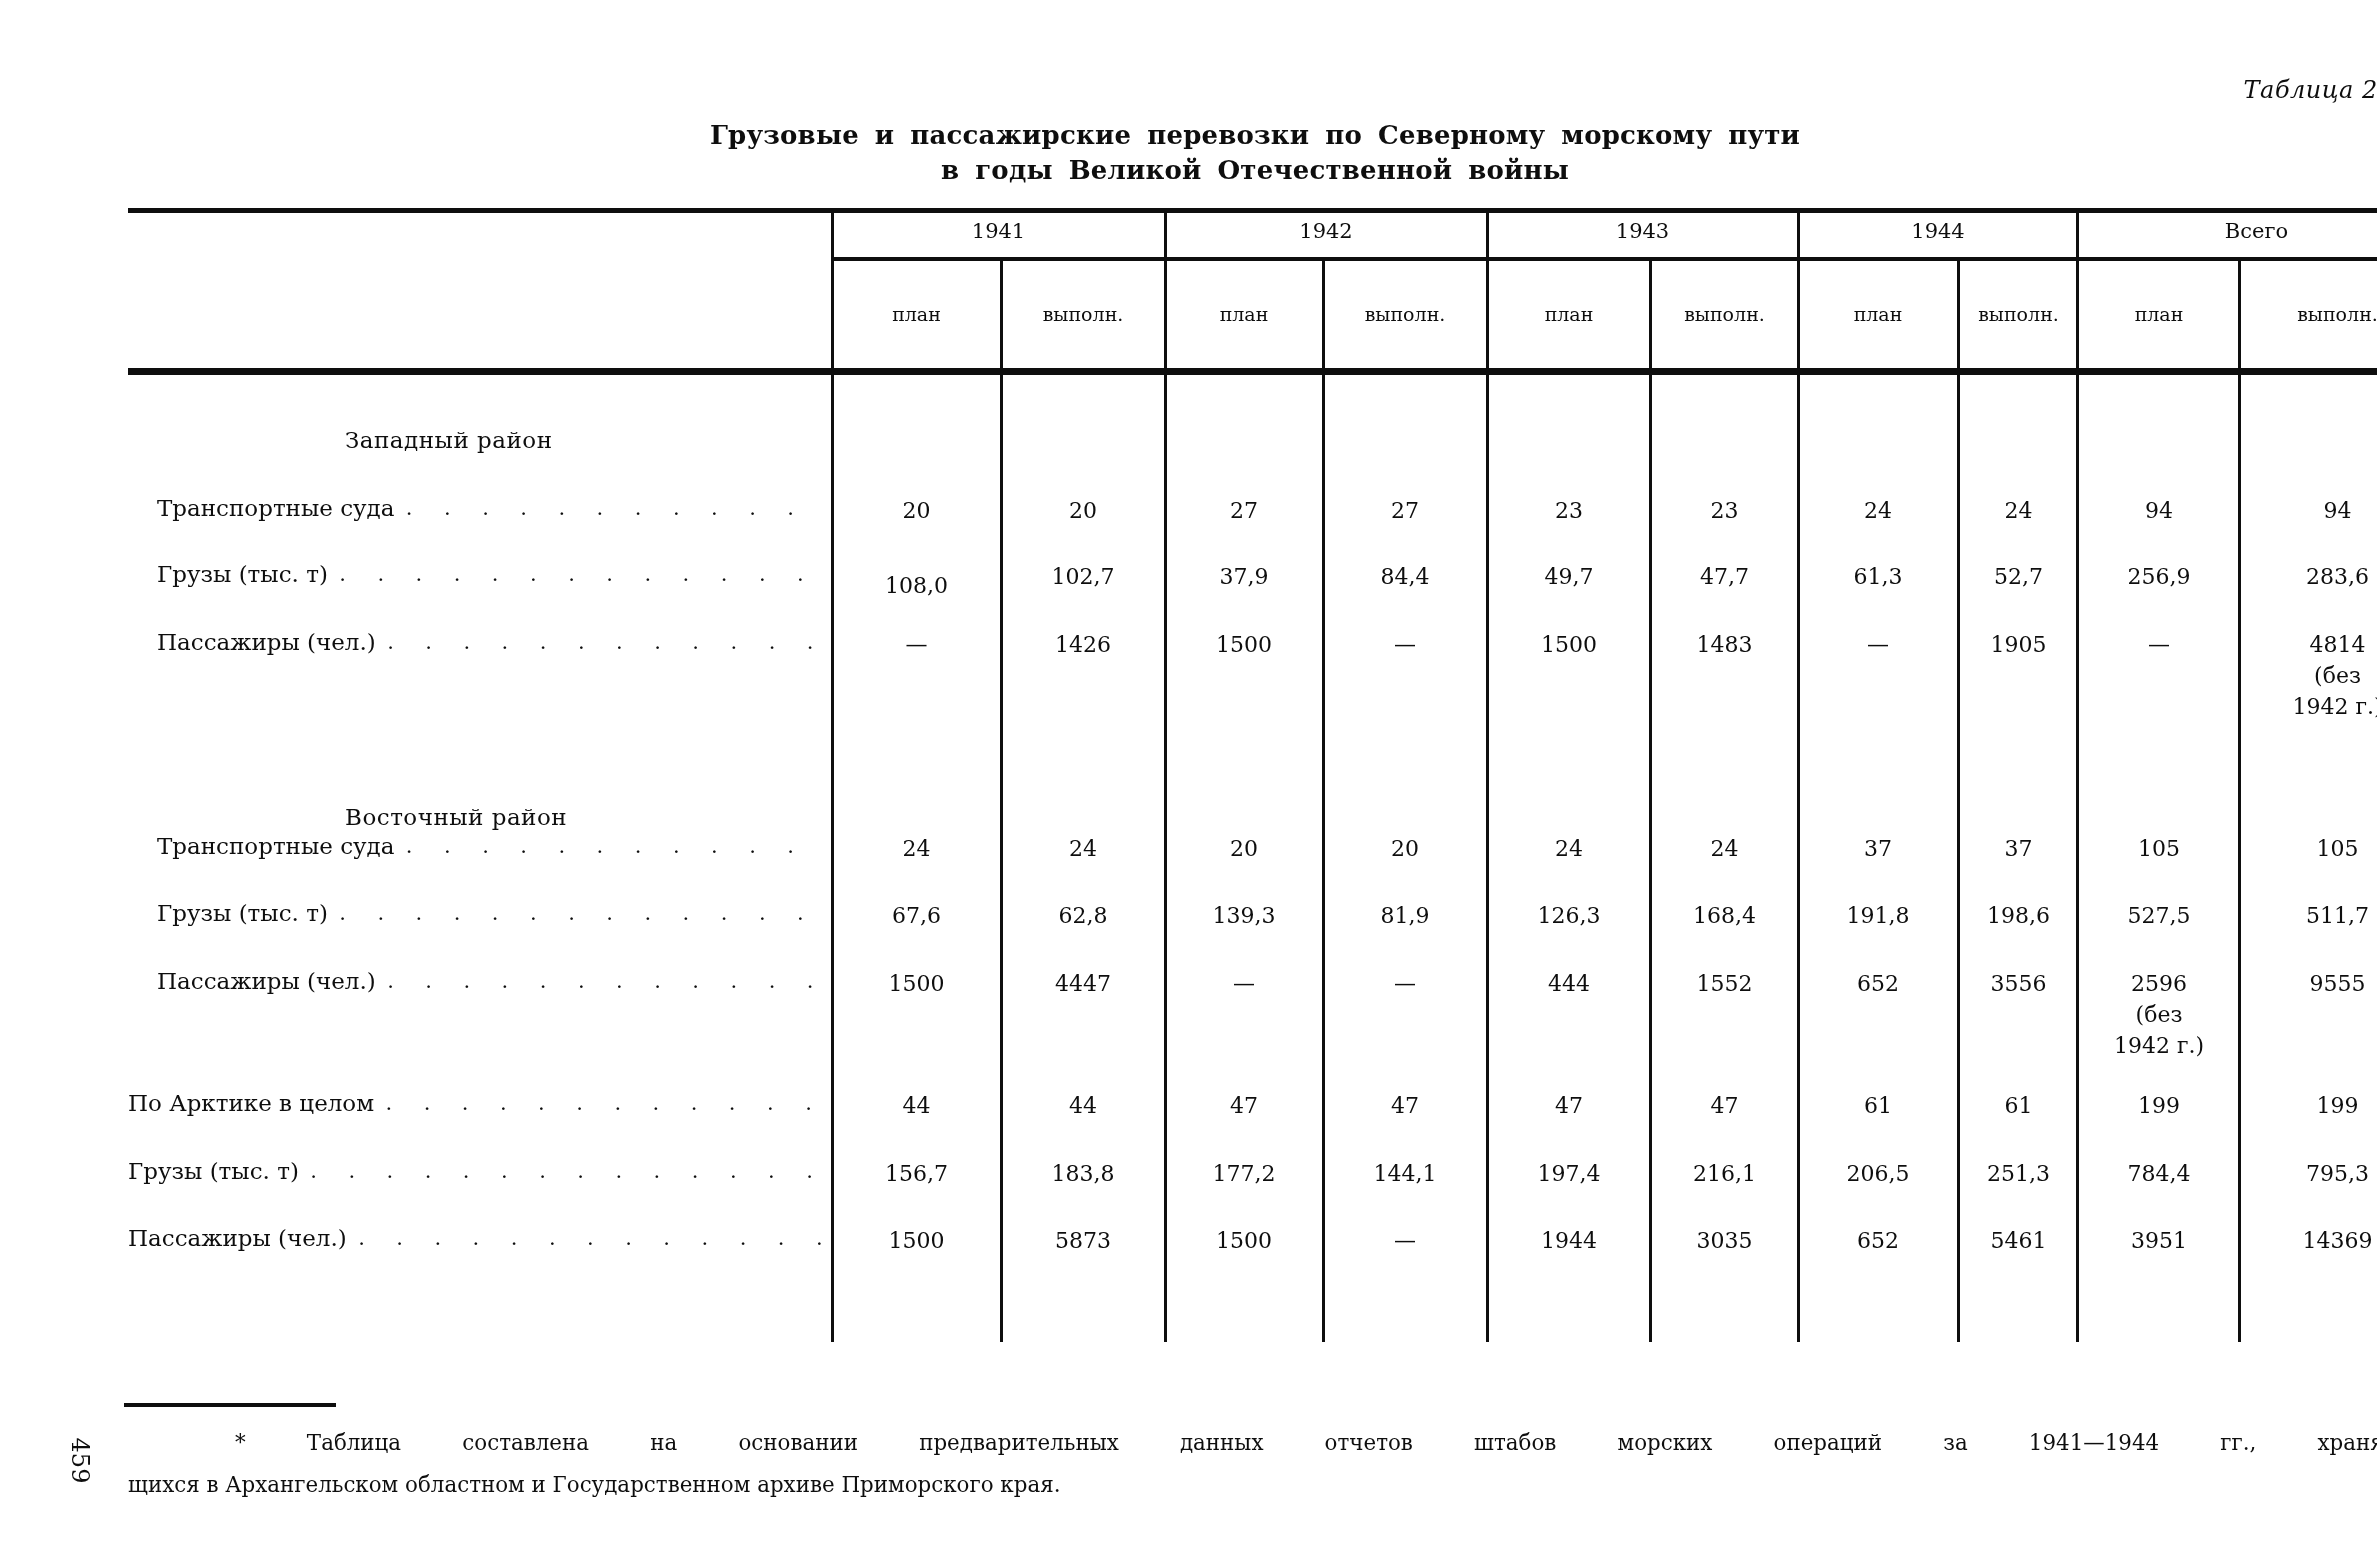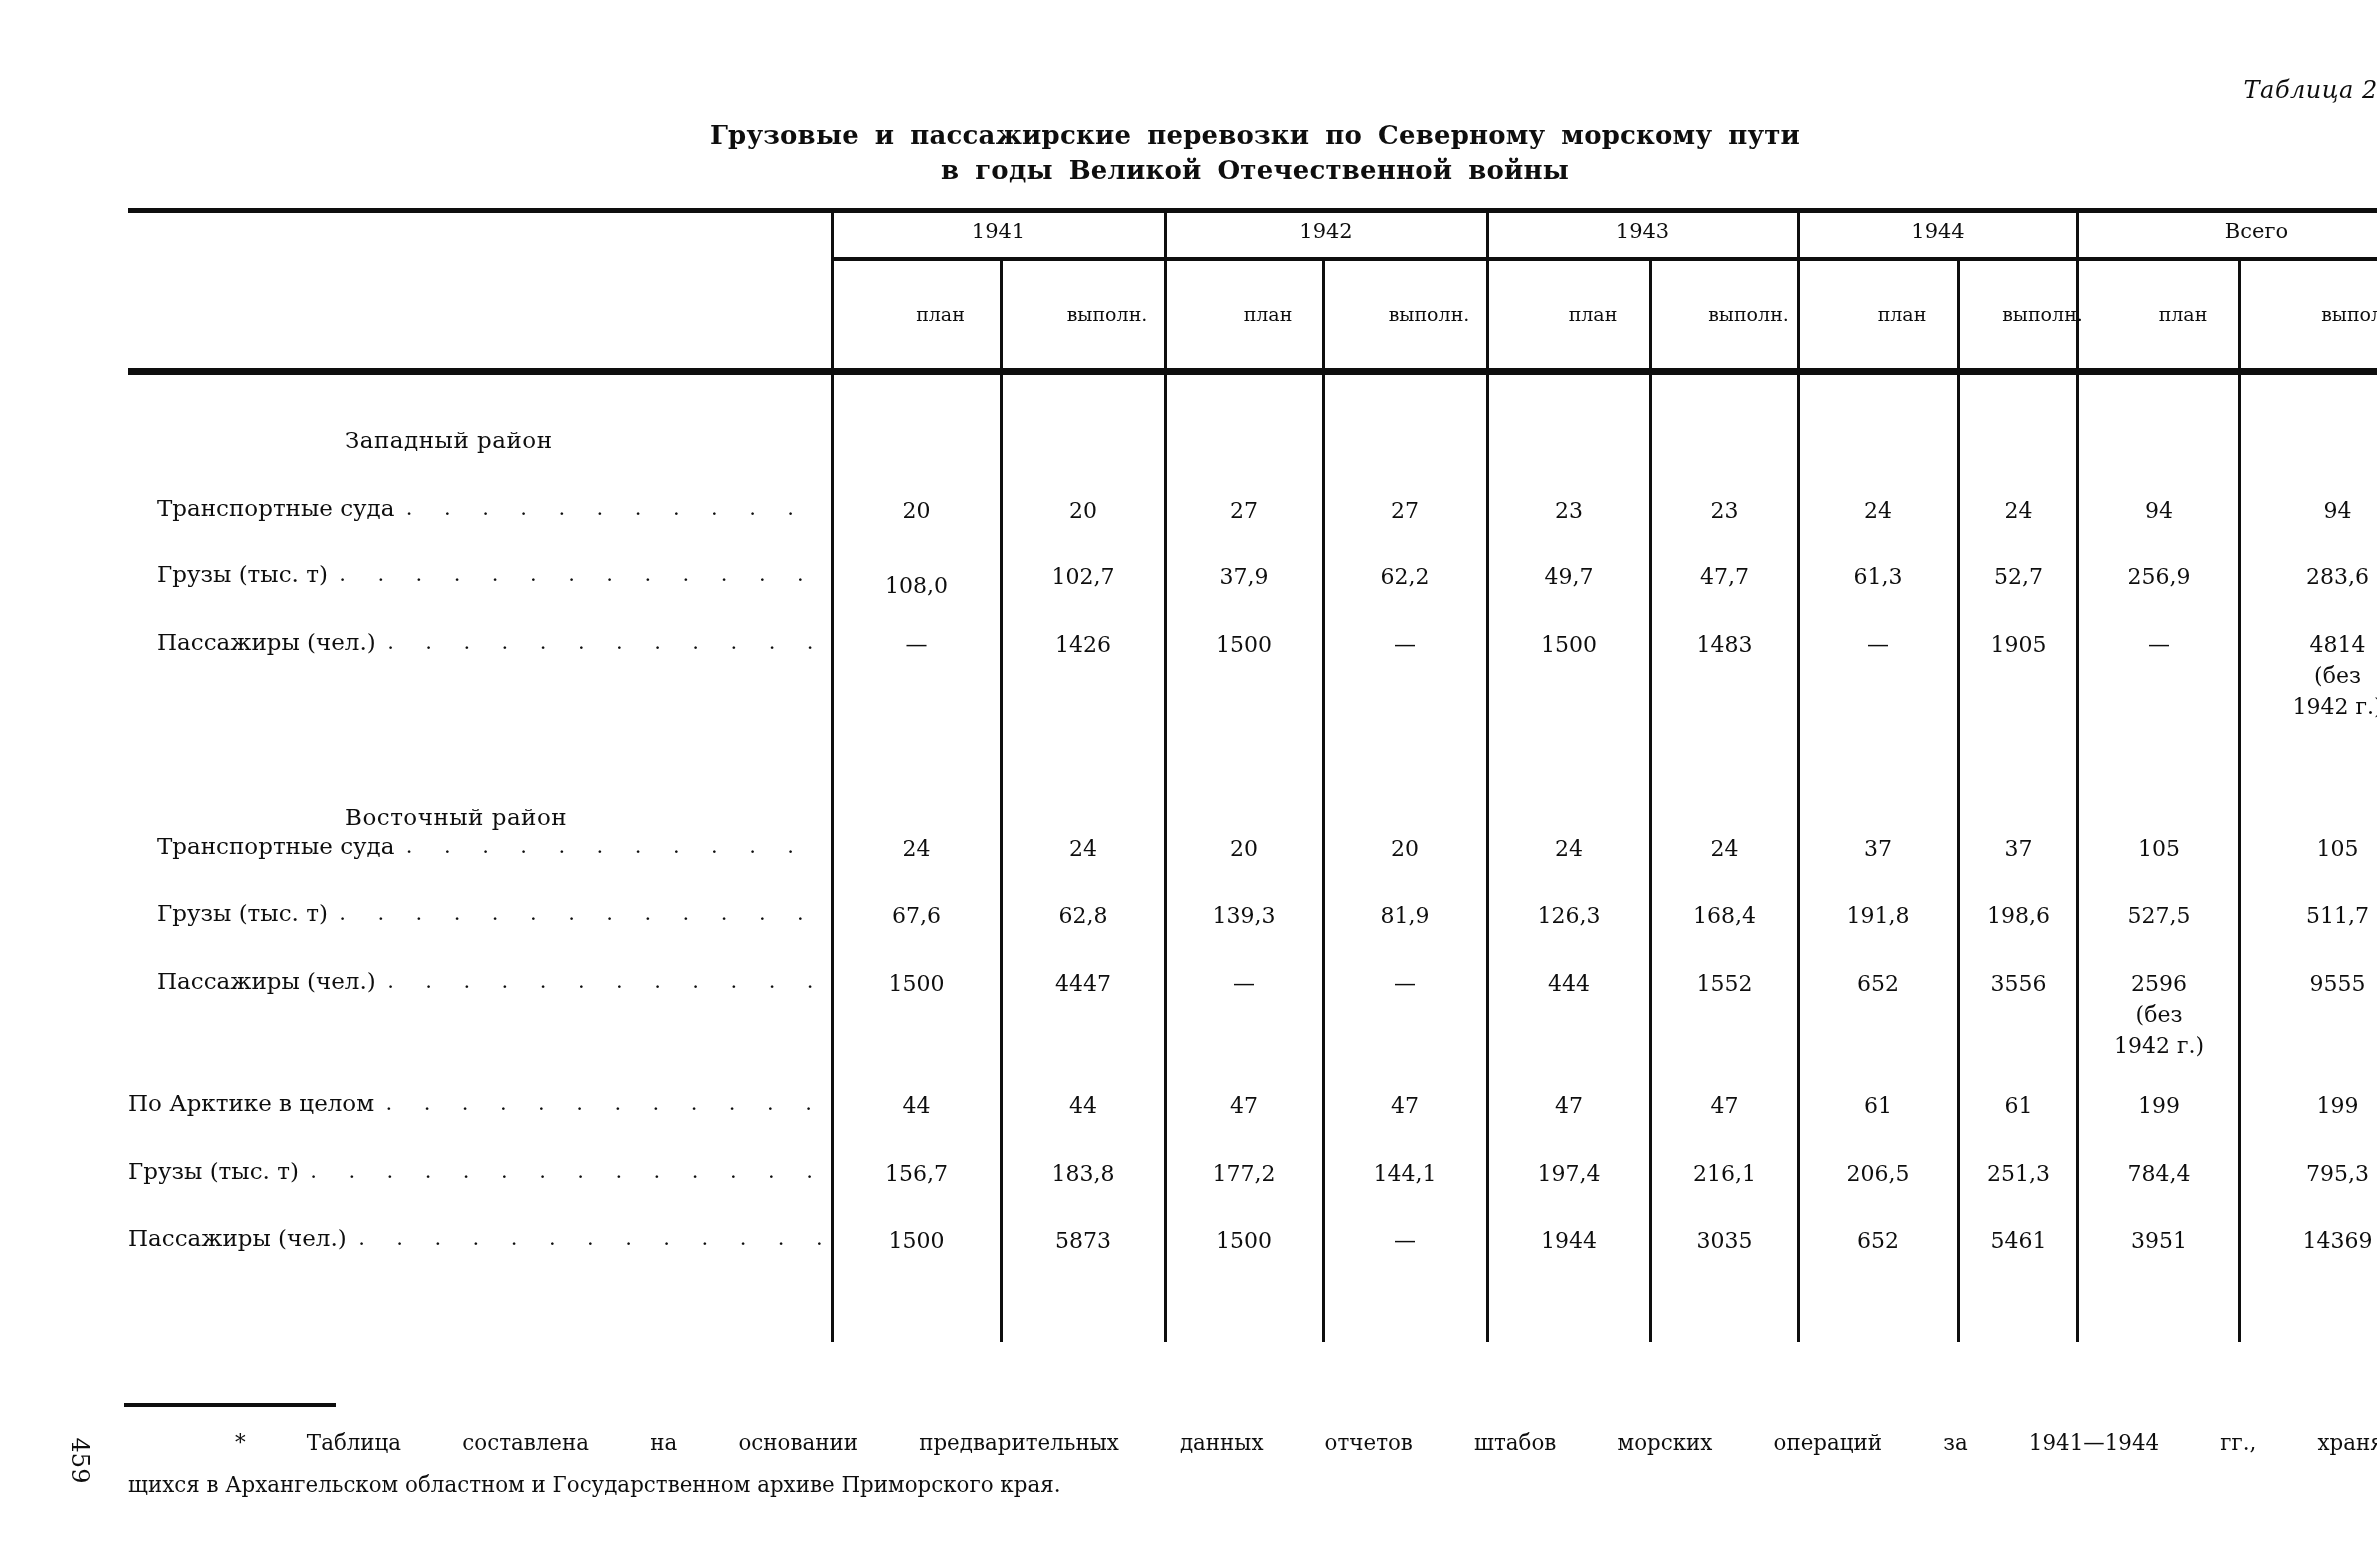--- a/index.html
+++ b/index.html
@@ -11,21 +11,21 @@
   .vg{top:208px;height:1134px;}
   .vs{top:257px;height:1085px;}
   
   .caption{position:absolute;left:1997px;top:76px;width:409px;text-align:right;
            font-style:italic;font-size:24px;letter-spacing:0.5px;}
   .title{position:absolute;left:71px;width:2368px;text-align:center;font-weight:bold;
          font-size:26px;letter-spacing:0.2px;word-spacing:6.7px;}
   .year{position:absolute;top:219px;text-align:center;font-size:21px;}
   .y0{left:832px;width:333px}.y1{left:1165px;width:322px}.y2{left:1487px;width:311px}
   .y3{left:1798px;width:280px}.y4{left:2078px;width:357px}
-  .sub{position:absolute;top:303px;text-align:center;font-size:19px;margin-left:24px;}
+  .sub{position:absolute;top:303px;text-align:center;font-size:19px;}
   
   .col0{left:832px;width:169px}.col1{left:1001px;width:164px}.col2{left:1165px;width:158px}
   .col3{left:1323px;width:164px}.col4{left:1487px;width:164px}.col5{left:1651px;width:147px}
   .col6{left:1798px;width:160px}.col7{left:1959px;width:119px}.col8{left:2078px;width:162px}
   .col9{left:2240px;width:195px}
   .c{position:absolute;text-align:center;font-size:22px;line-height:31px;white-space:pre-line;}
   
   .sec{position:absolute;left:345px;font-size:23px;letter-spacing:0.5px;}
   .lbl{position:absolute;left:157px;width:670px;display:flex;font-size:23px;line-height:26px;}
   .lbl2{left:128px;width:699px;}
@@ -97,21 +97,21 @@
   <div class="c col8" style="top:495px">94</div>
   <div class="c col9" style="top:495px">94</div>
 
   <div class="lbl" style="top:561px">
     <span>Грузы (тыс. т)</span>
     <span class="ldr">. . . . . . . . . . . . . . . .</span>
   </div>
   <div class="c col0" style="top:570px">108,0</div>
   <div class="c col1" style="top:561px">102,7</div>
   <div class="c col2" style="top:561px">37,9</div>
-  <div class="c col3" style="top:561px">62,2</div>
+  <div class="c col3" style="top:561px">84,4</div>
   <div class="c col4" style="top:561px">49,7</div>
   <div class="c col5" style="top:561px">47,7</div>
   <div class="c col6" style="top:561px">61,3</div>
   <div class="c col7" style="top:561px">52,7</div>
   <div class="c col8" style="top:561px">256,9</div>
   <div class="c col9" style="top:561px">283,6</div>
 
   <div class="lbl" style="top:629px">
     <span>Пассажиры (чел.)</span>
     <span class="ldr">. . . . . . . . . . . . . . . .</span>

